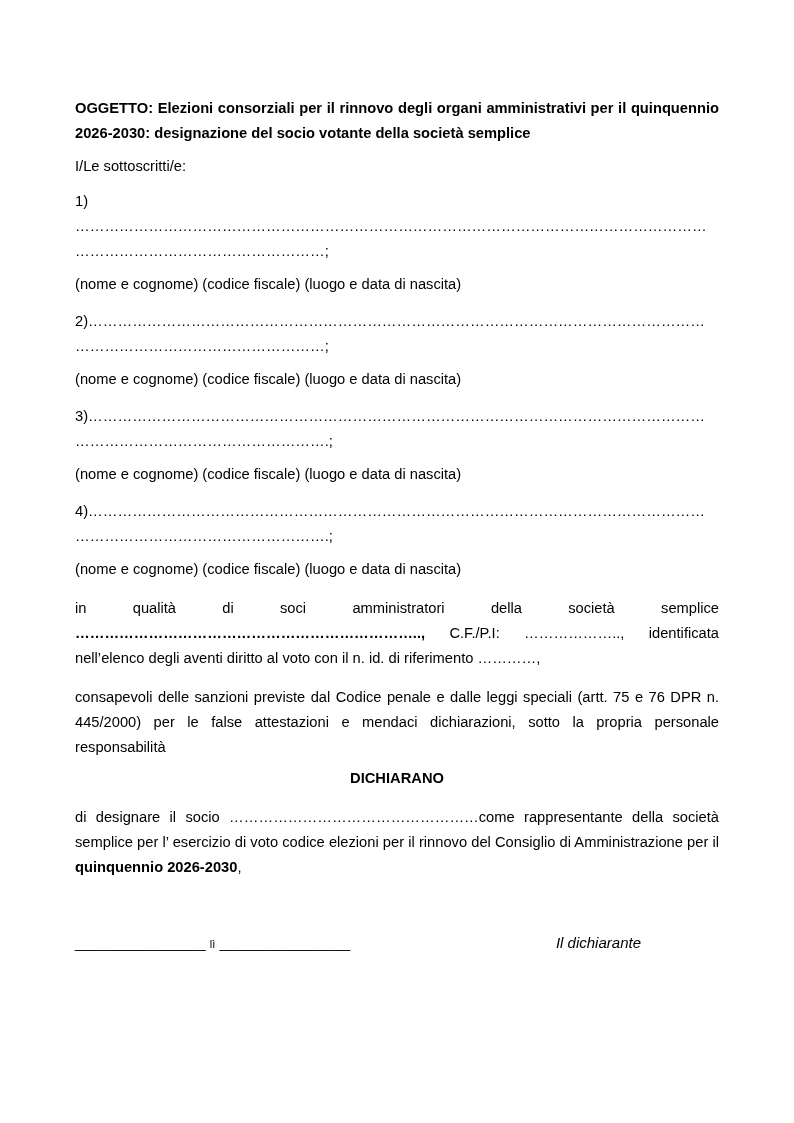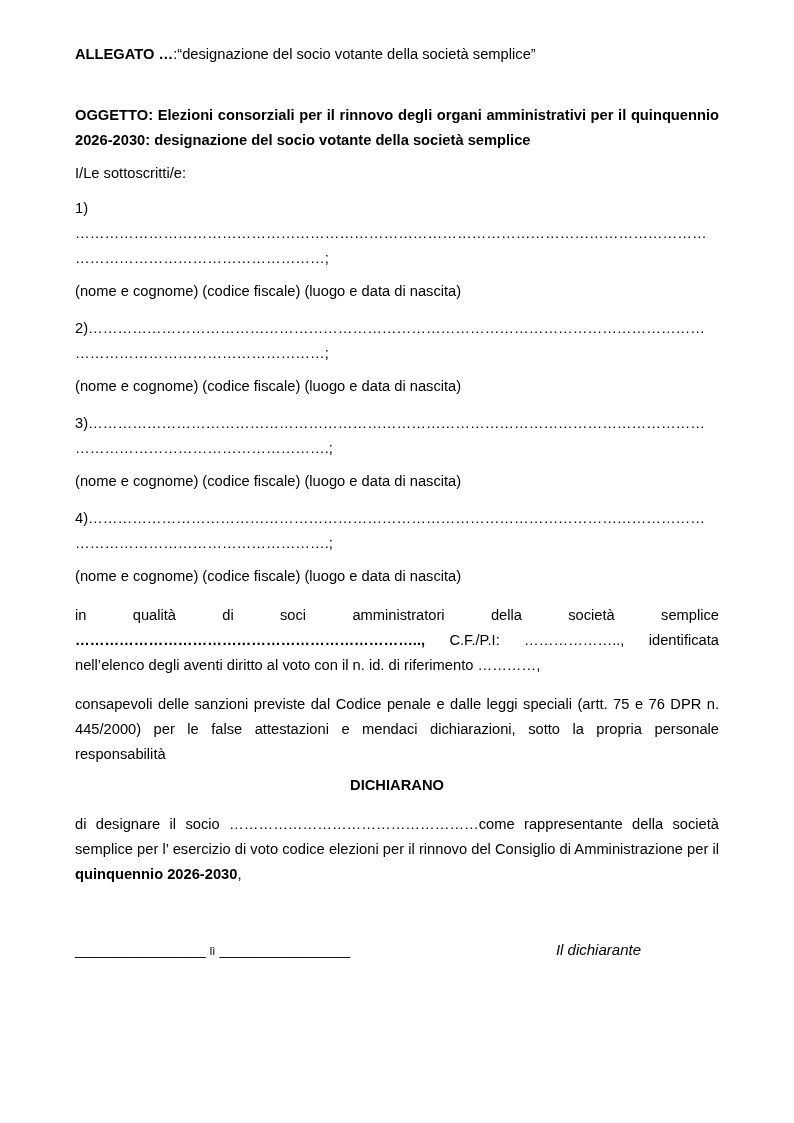--- a/index.html
+++ b/index.html
@@ -15,21 +15,21 @@
     line-height: 1.7;
     color: #000;
     overflow: hidden;
   }
   p { margin: 0; }
   .b { font-weight: bold; }
   .i { font-style: italic; text-align: center; }
   .just { text-align: justify; }
   .dline { display: block; white-space: nowrap; overflow: hidden; }
   .recipient { margin-top: 24px; margin-left: 356px; }
-  .subject { margin-top: 36px; font-weight: bold; }
+  .subject { margin-top: 54px; font-weight: bold; }
   .intro { margin-top: 8px; }
   .dots-para { margin-top: 12px; }
   .dots-para.first { margin-top: 10px; }
   .caption { margin-top: 8px; }
   .quality { margin-top: 14px; }
   .liability { margin-top: 14px; }
   .declare { margin-top: 6px; text-align: center; font-weight: bold; }
   .designation { margin-top: 14px; }
   .sig-row {
     display: flex;
@@ -39,21 +39,20 @@
   }
   .sig-left { white-space: nowrap; }
   .li-small { font-size: 11px; }
   .sig-right { font-style: italic; font-size: 15px; margin-right: 78px; }
 </style>
 </head>
 <body>
 
 <div class="page">
 
-  <p class="title"><span class="b">ALLEGATO …</span><span>:“designazione del socio votante della società semplice”</span></p>
 
 
   <p class="subject just">OGGETTO: Elezioni consorziali per il rinnovo degli organi amministrativi per il quinquennio 2026-2030: designazione del socio votante della società semplice</p>
 
   <p class="intro">I/Le sottoscritti/e:</p>
 
   <p class="dots-para first">
     <span class="dline">1)</span>
     <span class="dline">…………………………………………………………………………………………………………………</span>
     <span class="dline">……………………………………………;</span>

